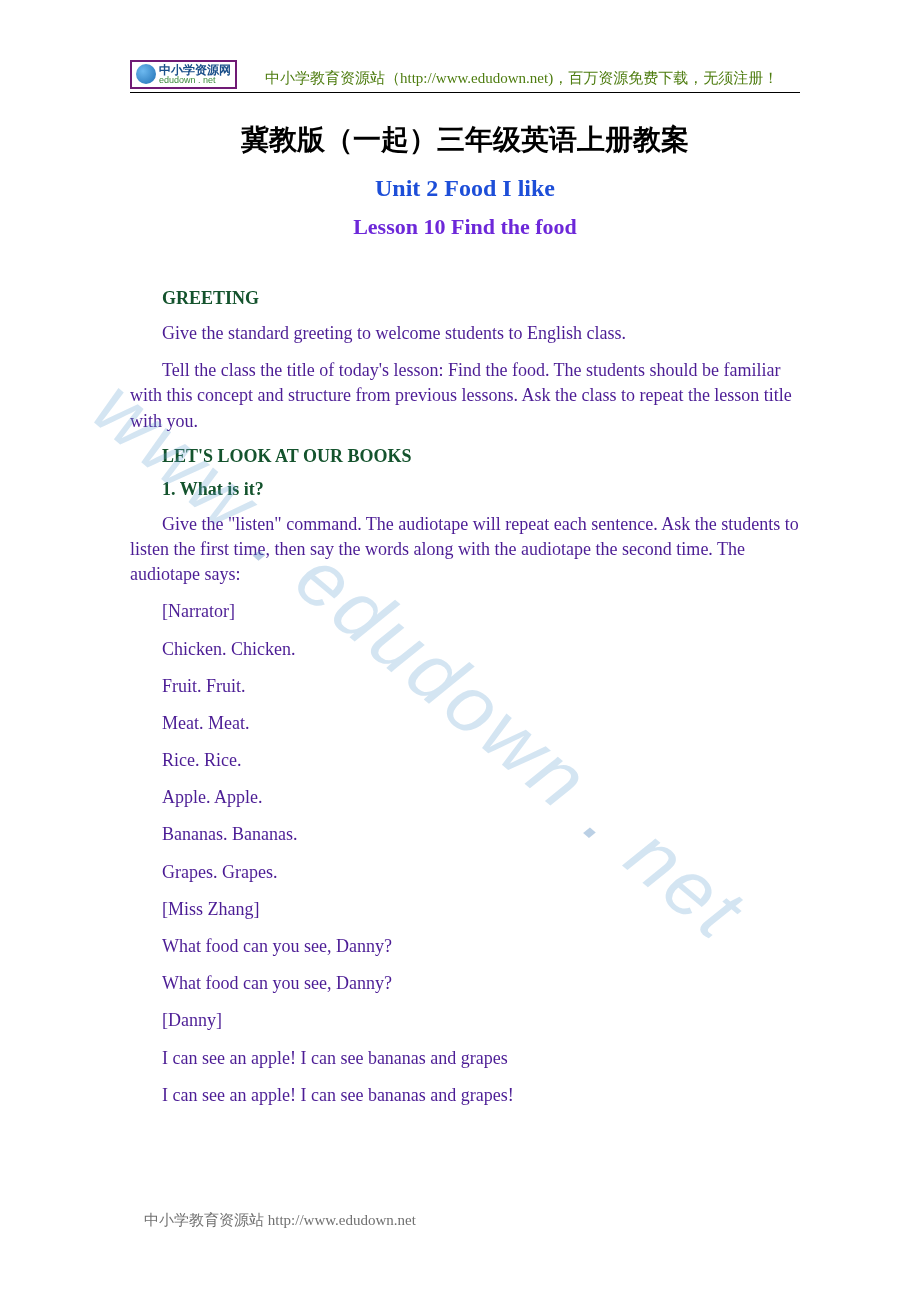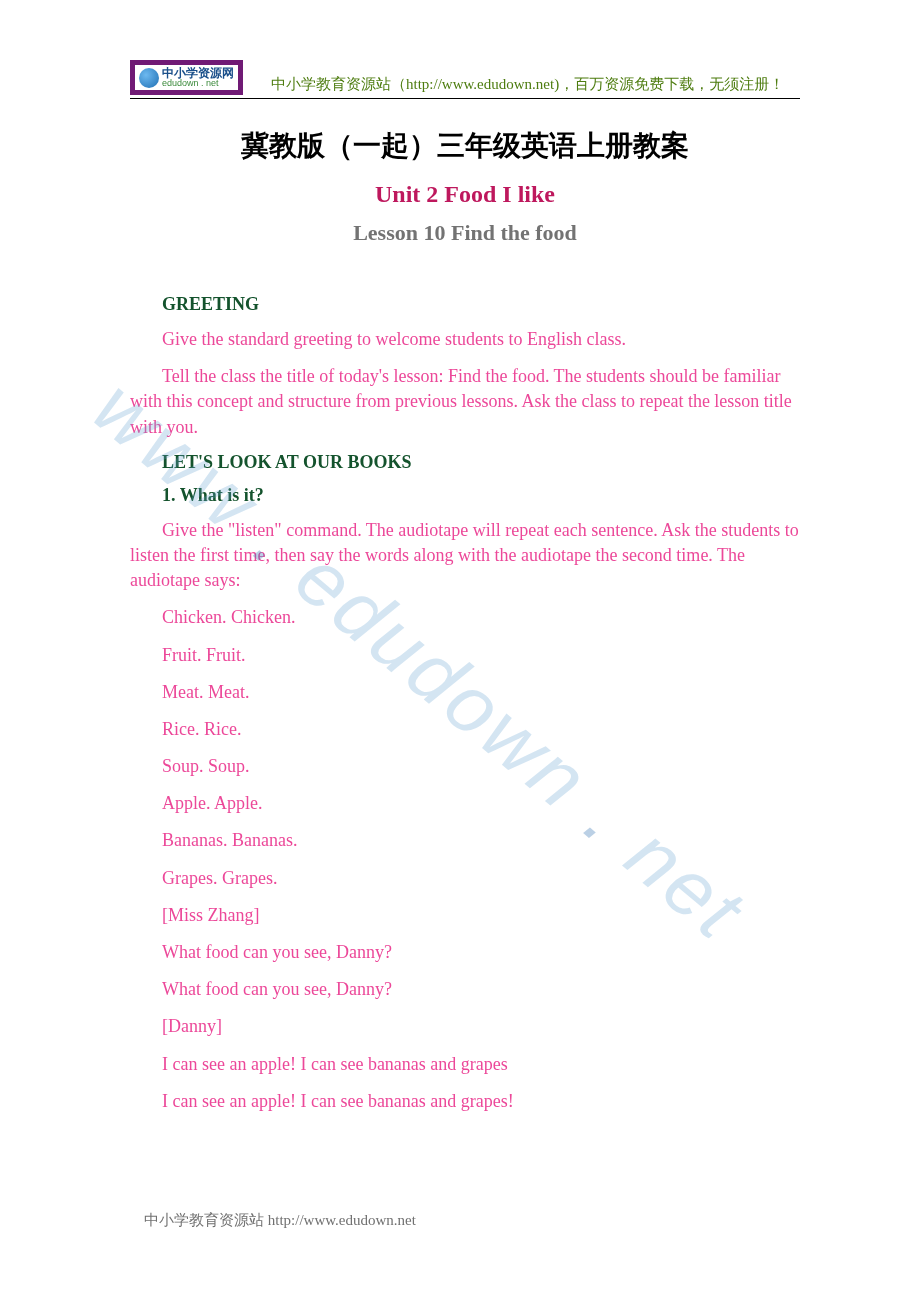--- a/index.html
+++ b/index.html
@@ -18,25 +18,25 @@
       padding: 60px 120px 40px 130px;
     }
     .header-row {
       display: flex;
       align-items: flex-end;
       border-bottom: 1.5px solid #000;
       padding-bottom: 2px;
       margin-bottom: 28px;
     }
     .logo-box {
-      border: 5px solid #701a75;
+      border: 2px solid #701a75;
       background: #fff;
       padding: 2px 4px;
       display: flex;
-      align-items: flex-end;
+      align-items: flex-start;
       gap: 3px;
       margin-right: 20px;
       margin-bottom: 1px;
     }
     .logo-globe {
       width: 20px;
       height: 20px;
       border-radius: 50%;
       background: radial-gradient(circle at 35% 35%, #6db9f0, #1e6fb3);
       position: relative;
@@ -75,45 +75,45 @@
       font-size: 28px;
       margin-bottom: 16px;
       color: #000;
     }
     .title-en1 {
       text-align: center;
       font-family: "Times New Roman", serif;
       font-weight: bold;
       font-size: 24px;
       margin-bottom: 12px;
-      color: #be185d;
+      color: #1d4ed8;
     }
     .title-en2 {
       text-align: center;
       font-family: "Times New Roman", serif;
       font-weight: bold;
       font-size: 22px;
       margin-bottom: 48px;
-      color: #737373;
+      color: #6d28d9;
     }
     .section-head {
       font-family: "Times New Roman", serif;
       font-weight: bold;
       font-size: 18px;
       text-indent: 32px;
       margin-bottom: 12px;
       color: #14532d;
     }
     .para {
       font-family: "Times New Roman", serif;
       font-size: 18px;
       line-height: 1.4;
       text-indent: 32px;
       margin-bottom: 12px;
-      color: #ec4899;
+      color: #4c1d95;
     }
     .footer-text {
       position: absolute;
       bottom: 72px;
       left: 144px;
       color: #707070;
       font-size: 15px;
       font-family: SimSun, serif;
     }
     .watermark {
@@ -159,25 +159,25 @@
 
   <p class="section-head">GREETING</p>
   <p class="para">Give the standard greeting to welcome students to English class.</p>
   <p class="para">Tell the class the title of today's lesson: Find the food. The students should be familiar with this concept and structure from previous lessons. Ask the class to repeat the lesson title with you.</p>
 
   <p class="section-head">LET'S LOOK AT OUR BOOKS</p>
 
   <p class="section-head">1. What is it?</p>
   <p class="para">Give the "listen" command. The audiotape will repeat each sentence. Ask the students to listen the first time, then say the words along with the audiotape the second time. The audiotape says:</p>
 
+  <p class="para">[Narrator]</p>
   <p class="para">Chicken. Chicken.</p>
   <p class="para">Fruit. Fruit.</p>
   <p class="para">Meat. Meat.</p>
   <p class="para">Rice. Rice.</p>
-  <p class="para">Soup. Soup.</p>
   <p class="para">Apple. Apple.</p>
   <p class="para">Bananas. Bananas.</p>
   <p class="para">Grapes. Grapes.</p>
   <p class="para">[Miss Zhang]</p>
   <p class="para">What food can you see, Danny?</p>
   <p class="para">What food can you see, Danny?</p>
   <p class="para">[Danny]</p>
   <p class="para">I can see an apple! I can see bananas and grapes</p>
   <p class="para">I can see an apple! I can see bananas and grapes!</p>
 

